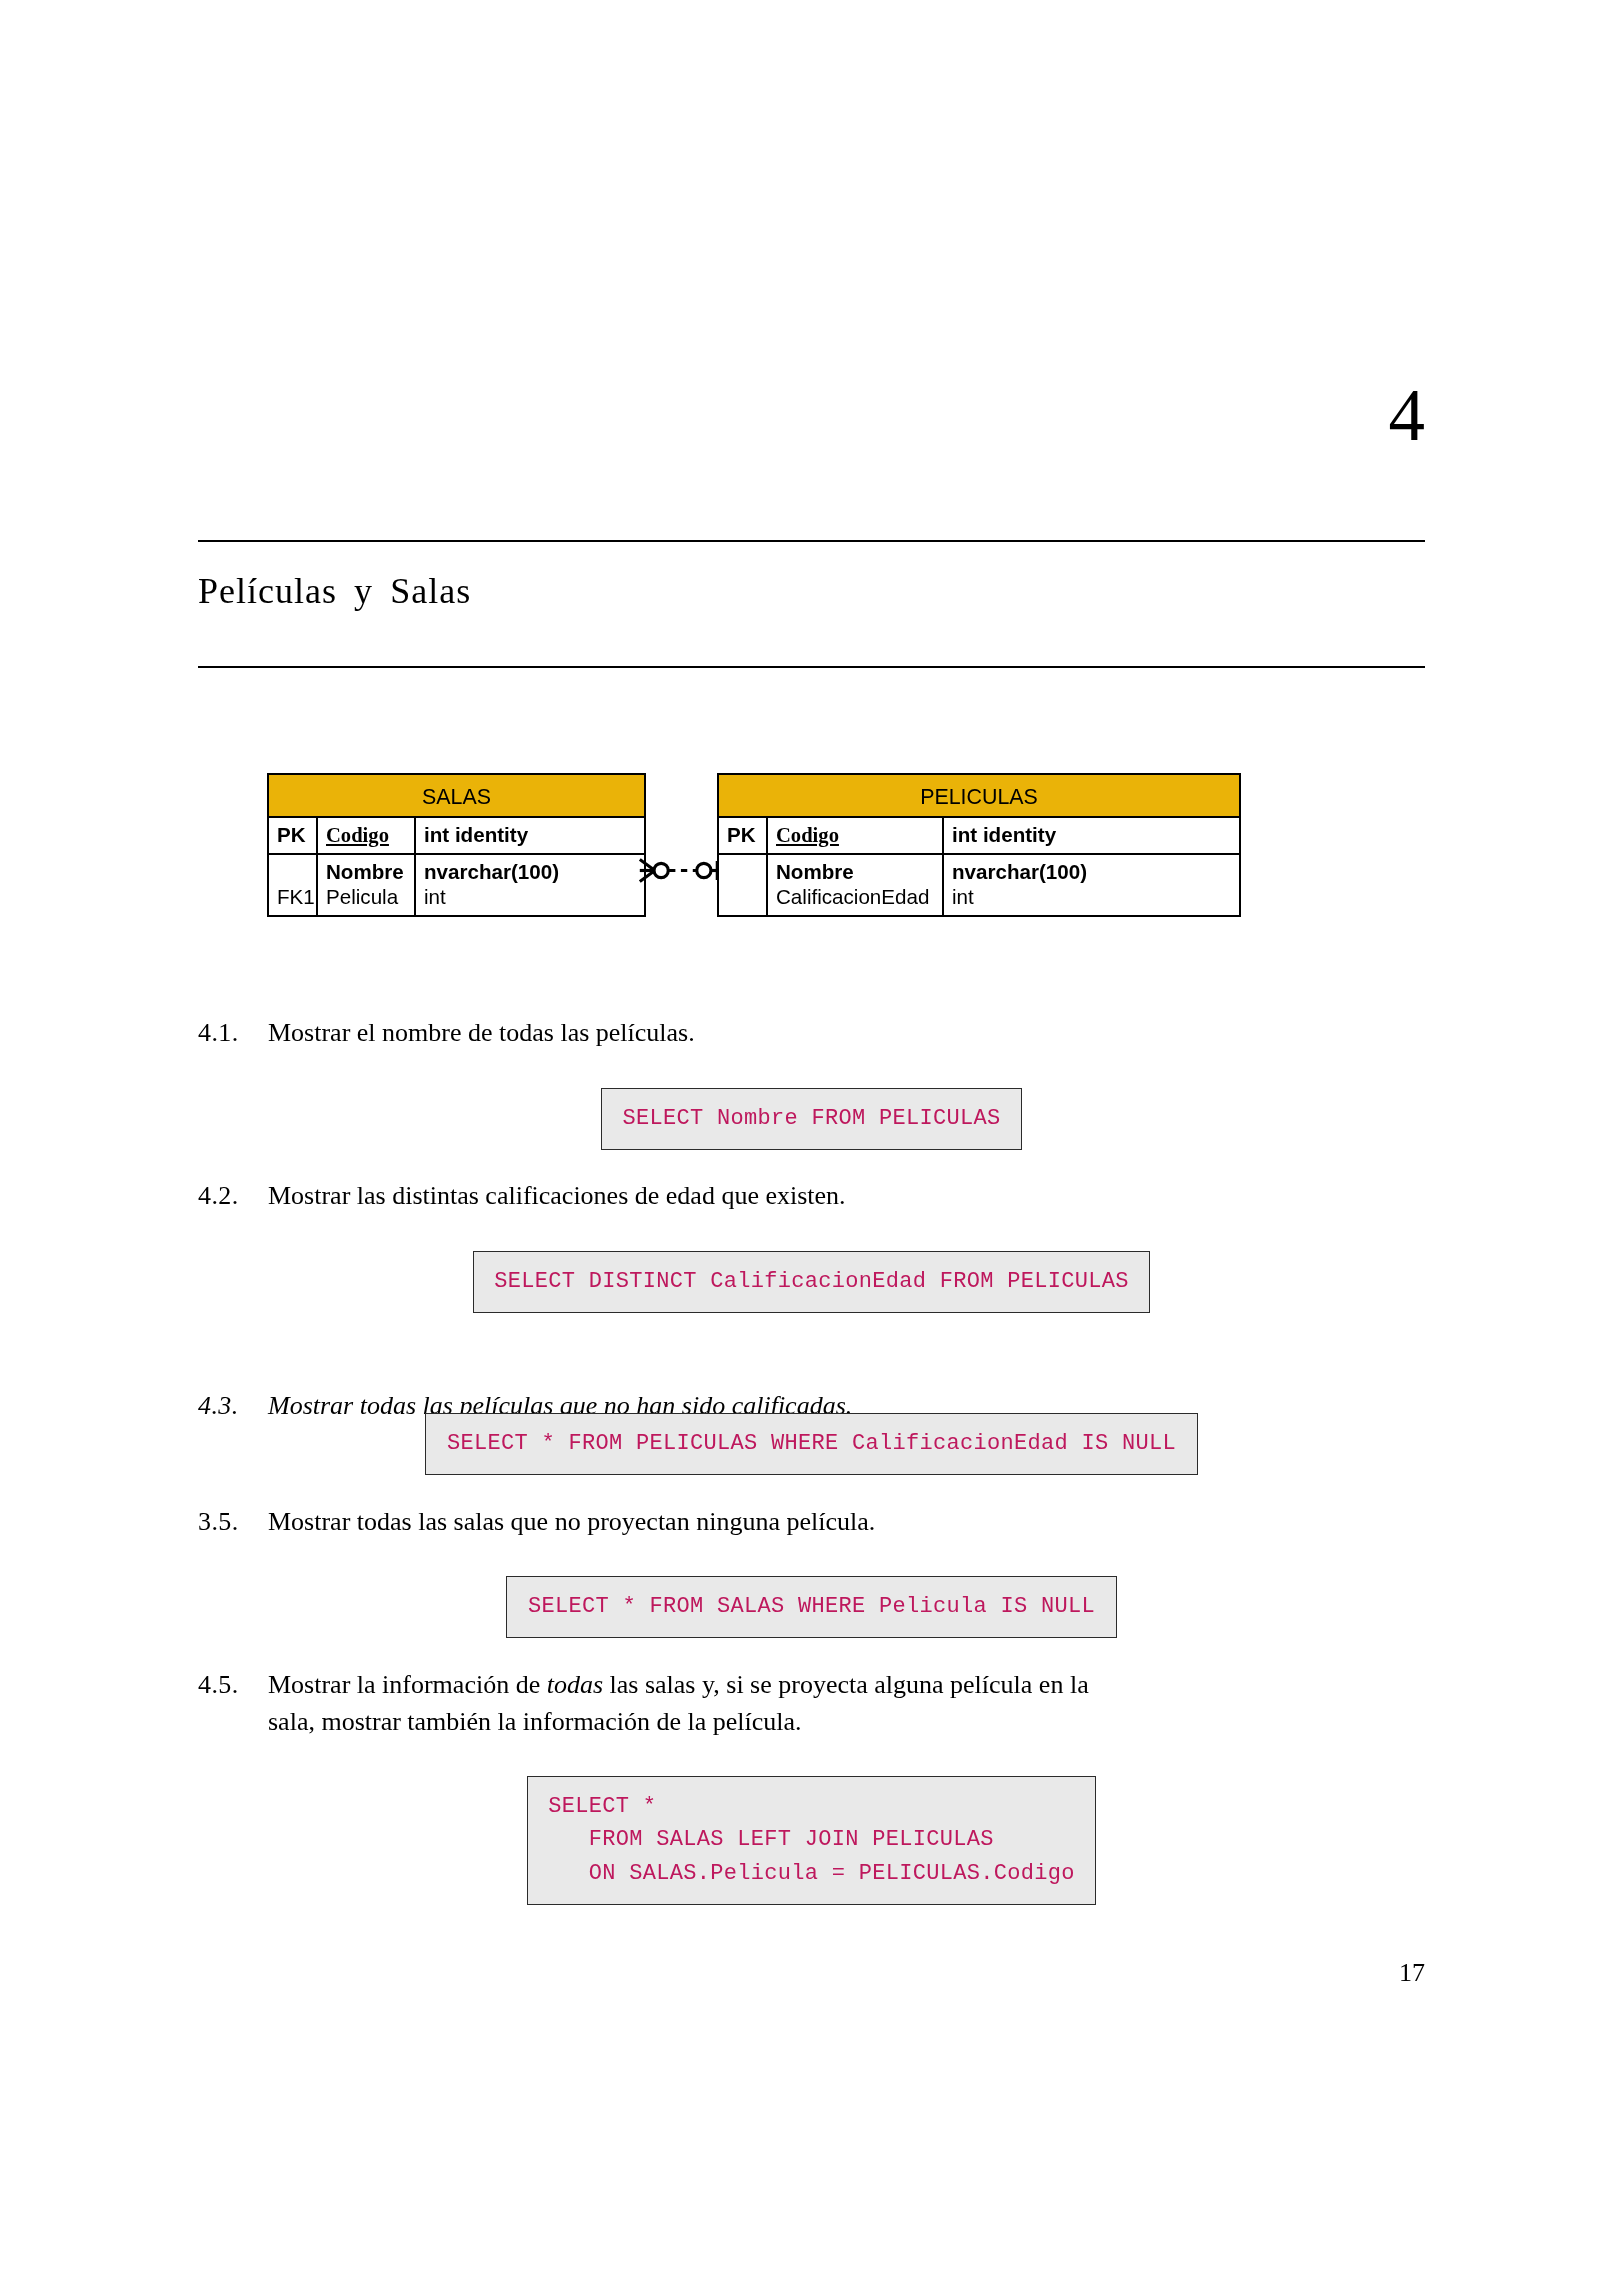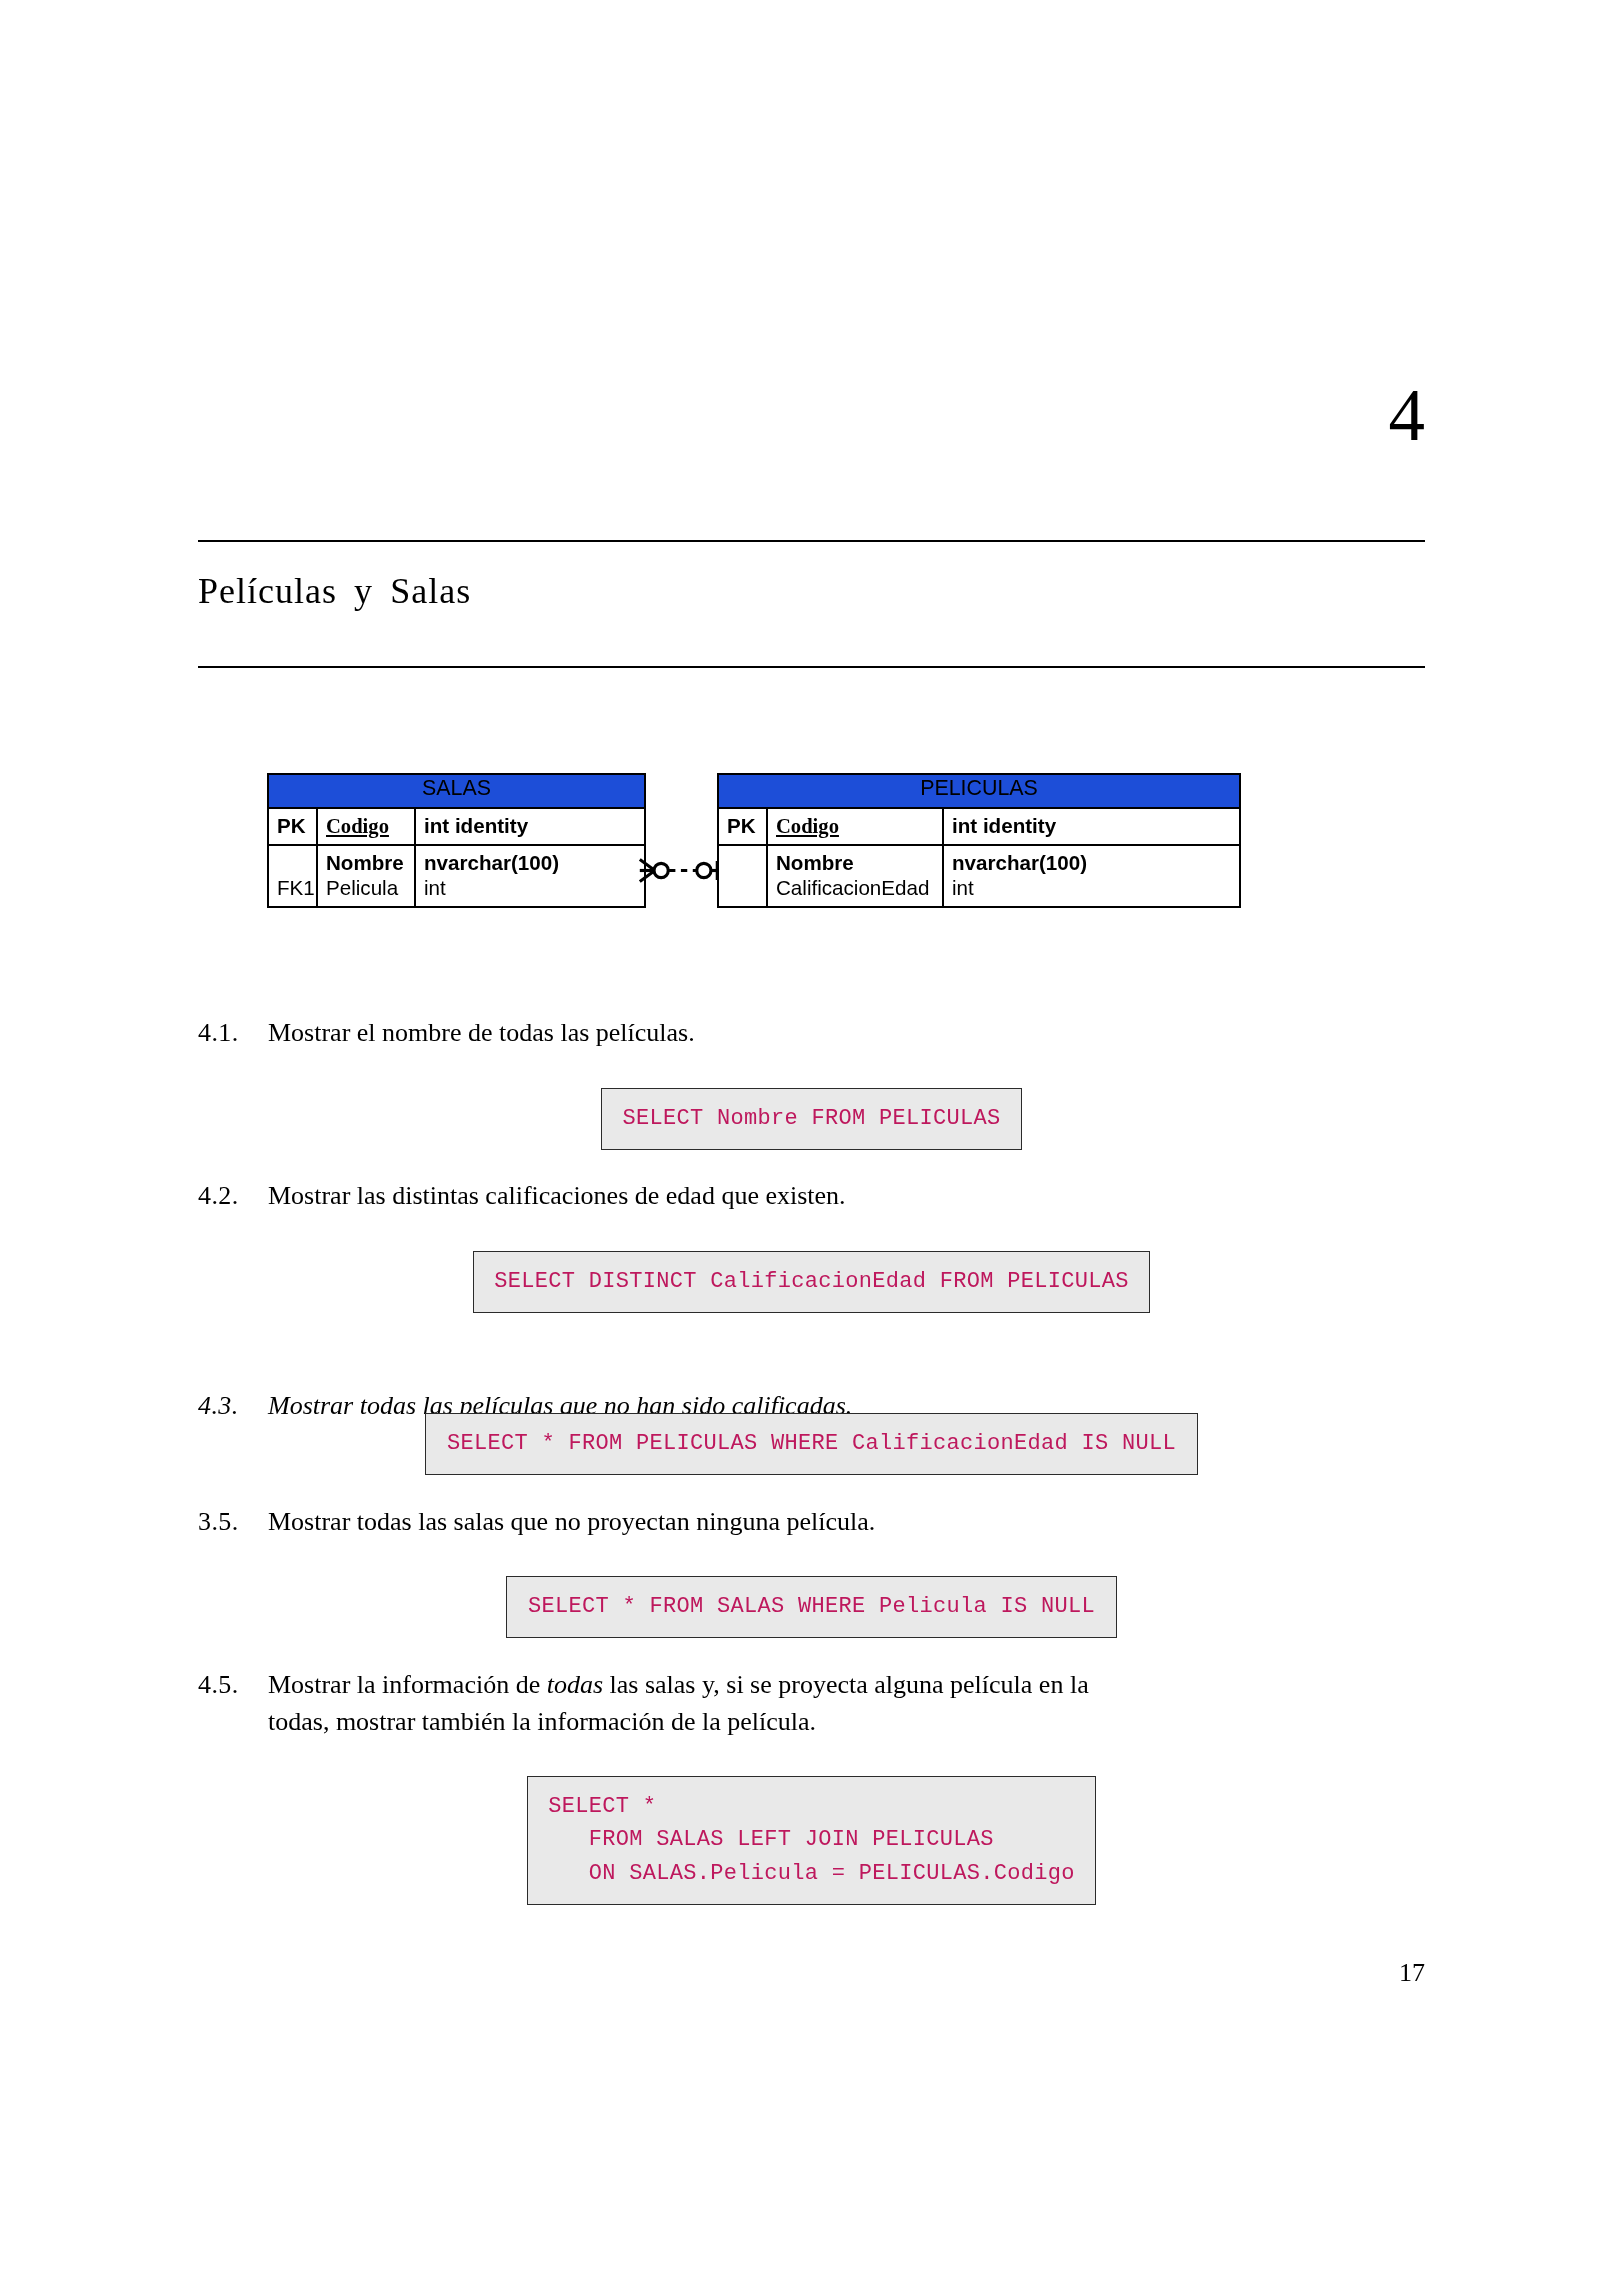--- a/index.html
+++ b/index.html
@@ -67,24 +67,24 @@
     top: 0;
     border: 2.4px solid #000000;
     background: #ffffff;
     font-family: "Liberation Sans", "DejaVu Sans", sans-serif;
     box-sizing: border-box;
   }
   .er-table.salas  { left: 69px;  width: 379px; }
   .er-table.peliculas { left: 519px; width: 524px; }
 
   .er-title {
-    background: #1d4ed8;
+    background: #eab308;
     text-align: center;
     font-size: 21.4px;
-    padding: 2px 0 8px;
+    padding: 11px 0 8px;
     border-bottom: 2.4px solid #000000;
     line-height: 1.05;
   }
   .er-row {
     display: flex;
     align-items: stretch;
   }
   .er-row.pk-row { border-bottom: 2.4px solid #000000; }
   .er-cell {
     box-sizing: border-box;
@@ -304,21 +304,21 @@
   </div>
   <div class="sql-wrap" style="top:1576px;">
     <div class="sql-box">SELECT * FROM SALAS WHERE Pelicula IS NULL</div>
   </div>
 
   <div class="exercise" style="top:1667px;">
     <div class="ex-line">
       <span class="ex-num">4.5.</span>
       <span class="ex-text"><span>Mostrar la información de </span><i>todas</i><span> las salas y, si se proyecta alguna película en la</span></span>
     </div>
-    <div class="ex-cont">todas, mostrar también la información de la película.</div>
+    <div class="ex-cont">sala, mostrar también la información de la película.</div>
   </div>
   <div class="sql-wrap" style="top:1776px;">
     <div class="sql-box">SELECT *
    FROM SALAS LEFT JOIN PELICULAS
    ON SALAS.Pelicula = PELICULAS.Codigo</div>
   </div>
 
   <div class="page-number">17</div>
 
 </div>

